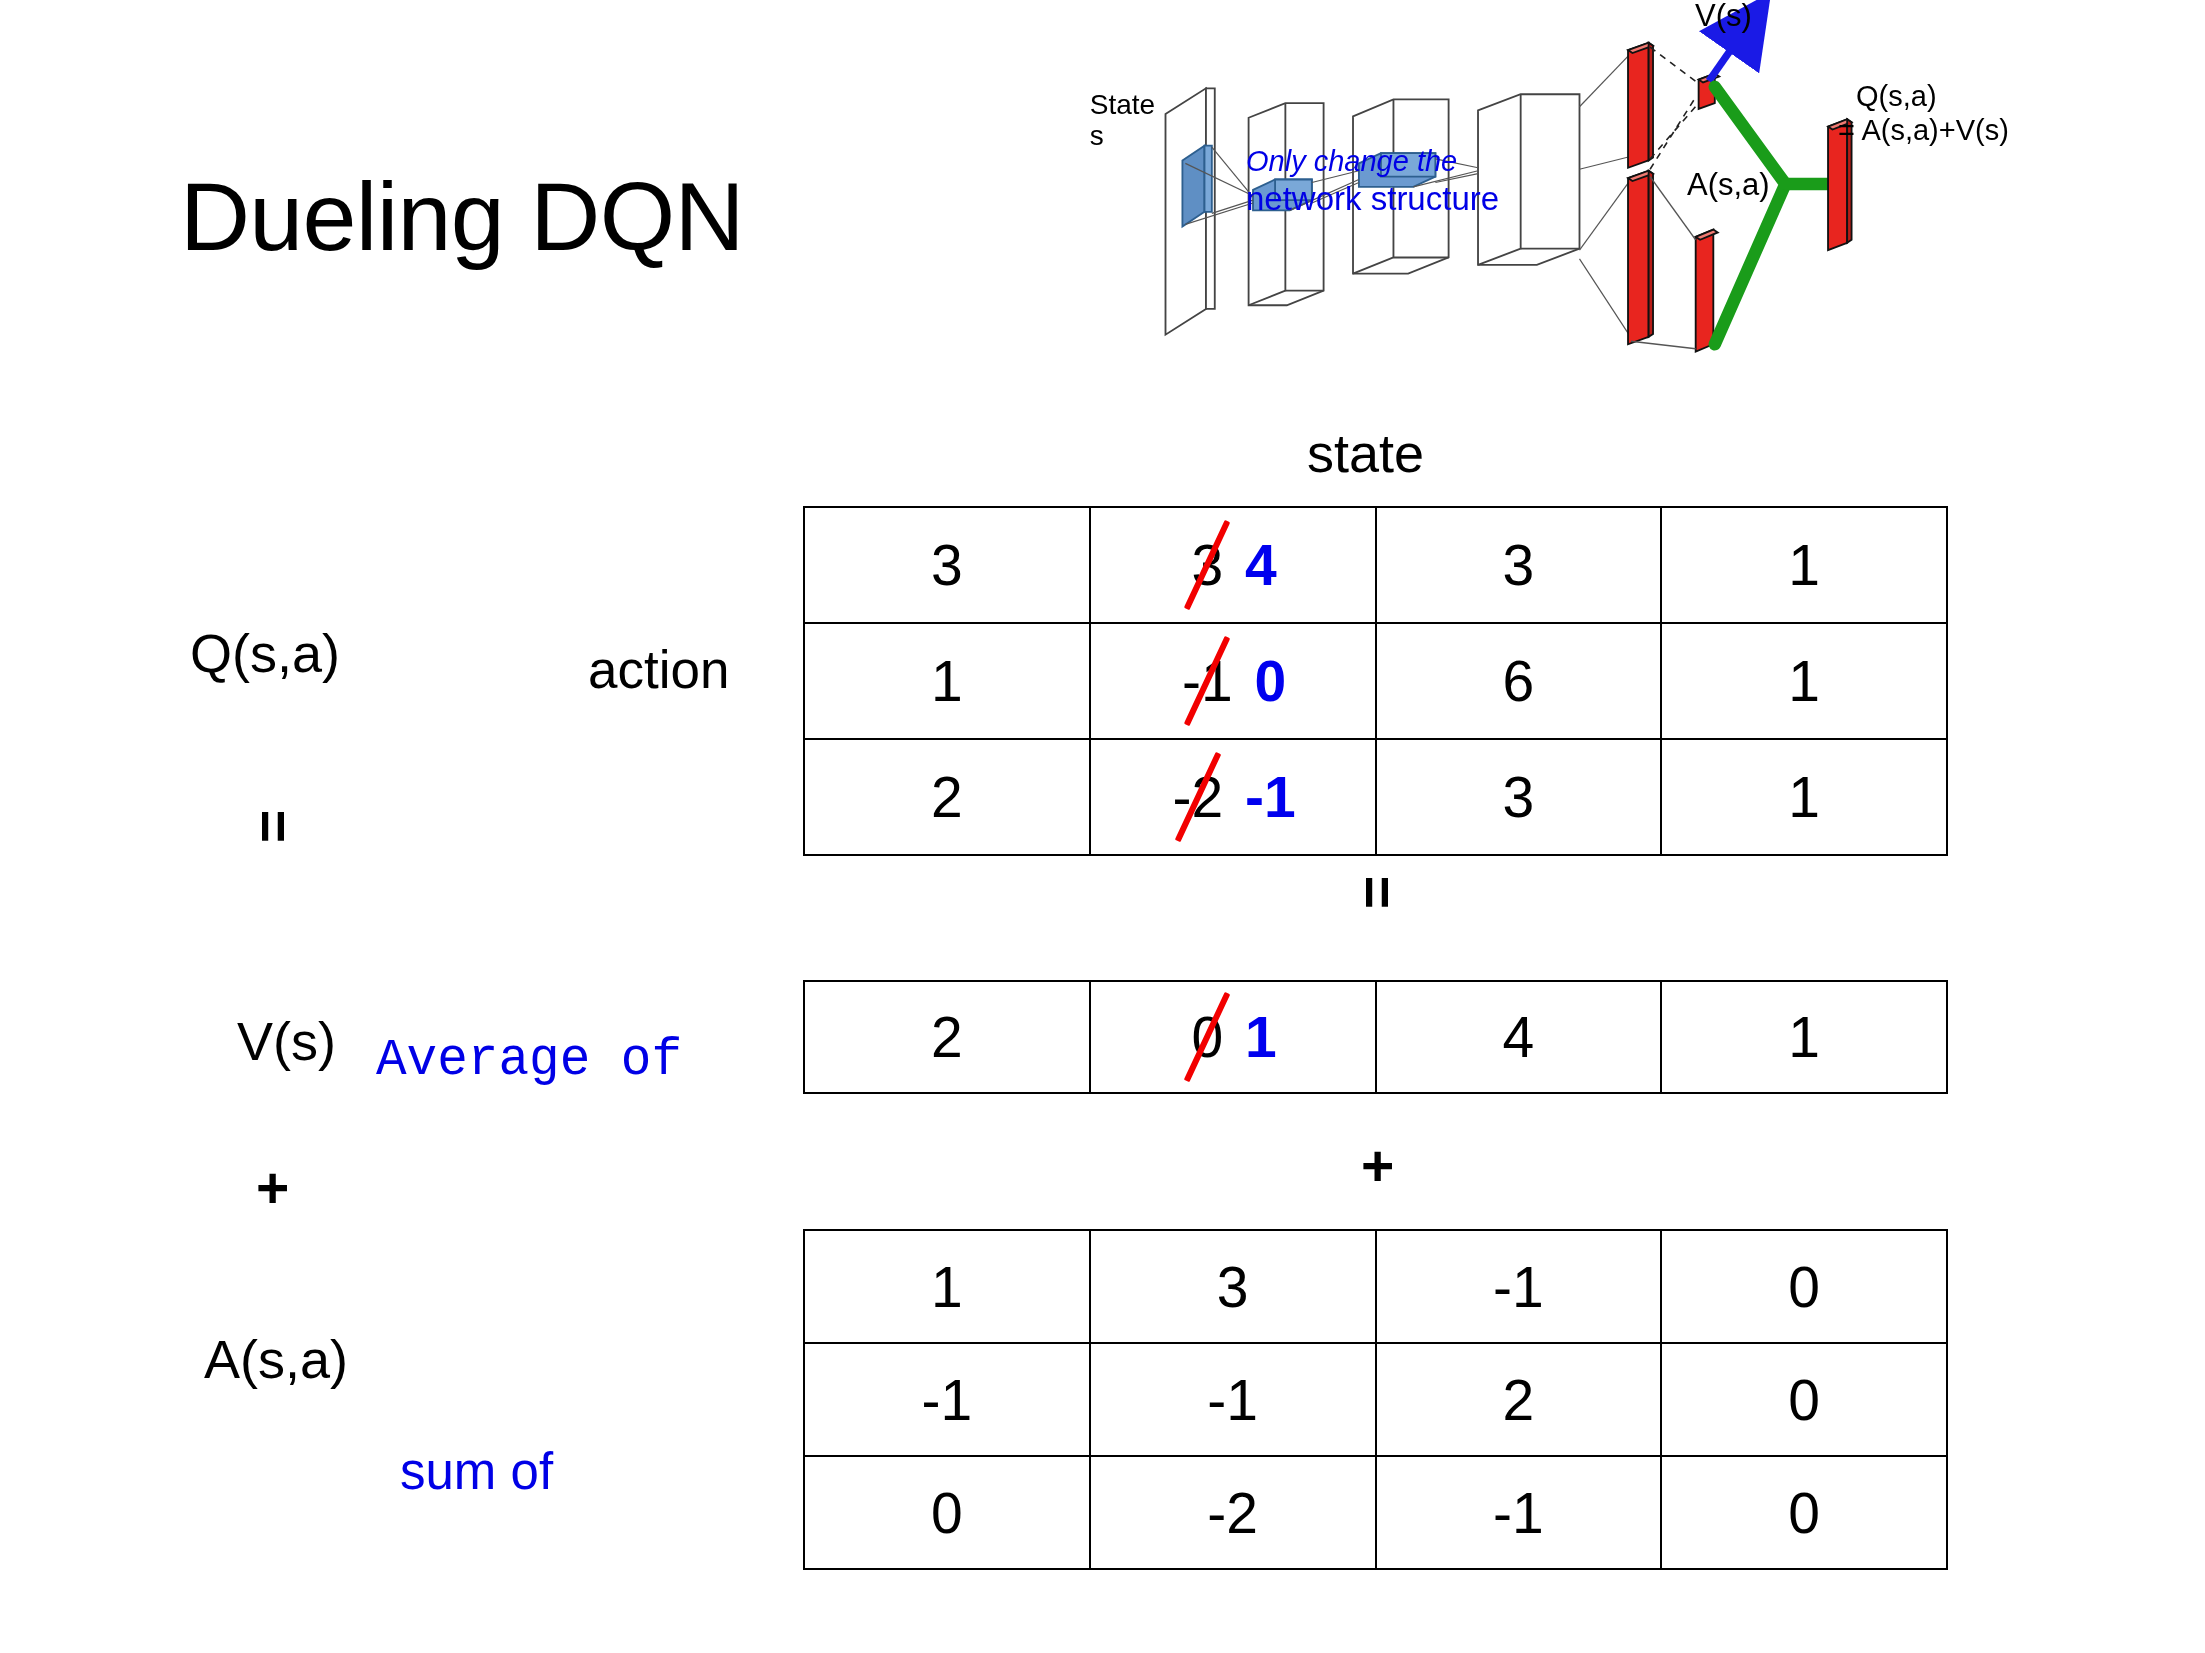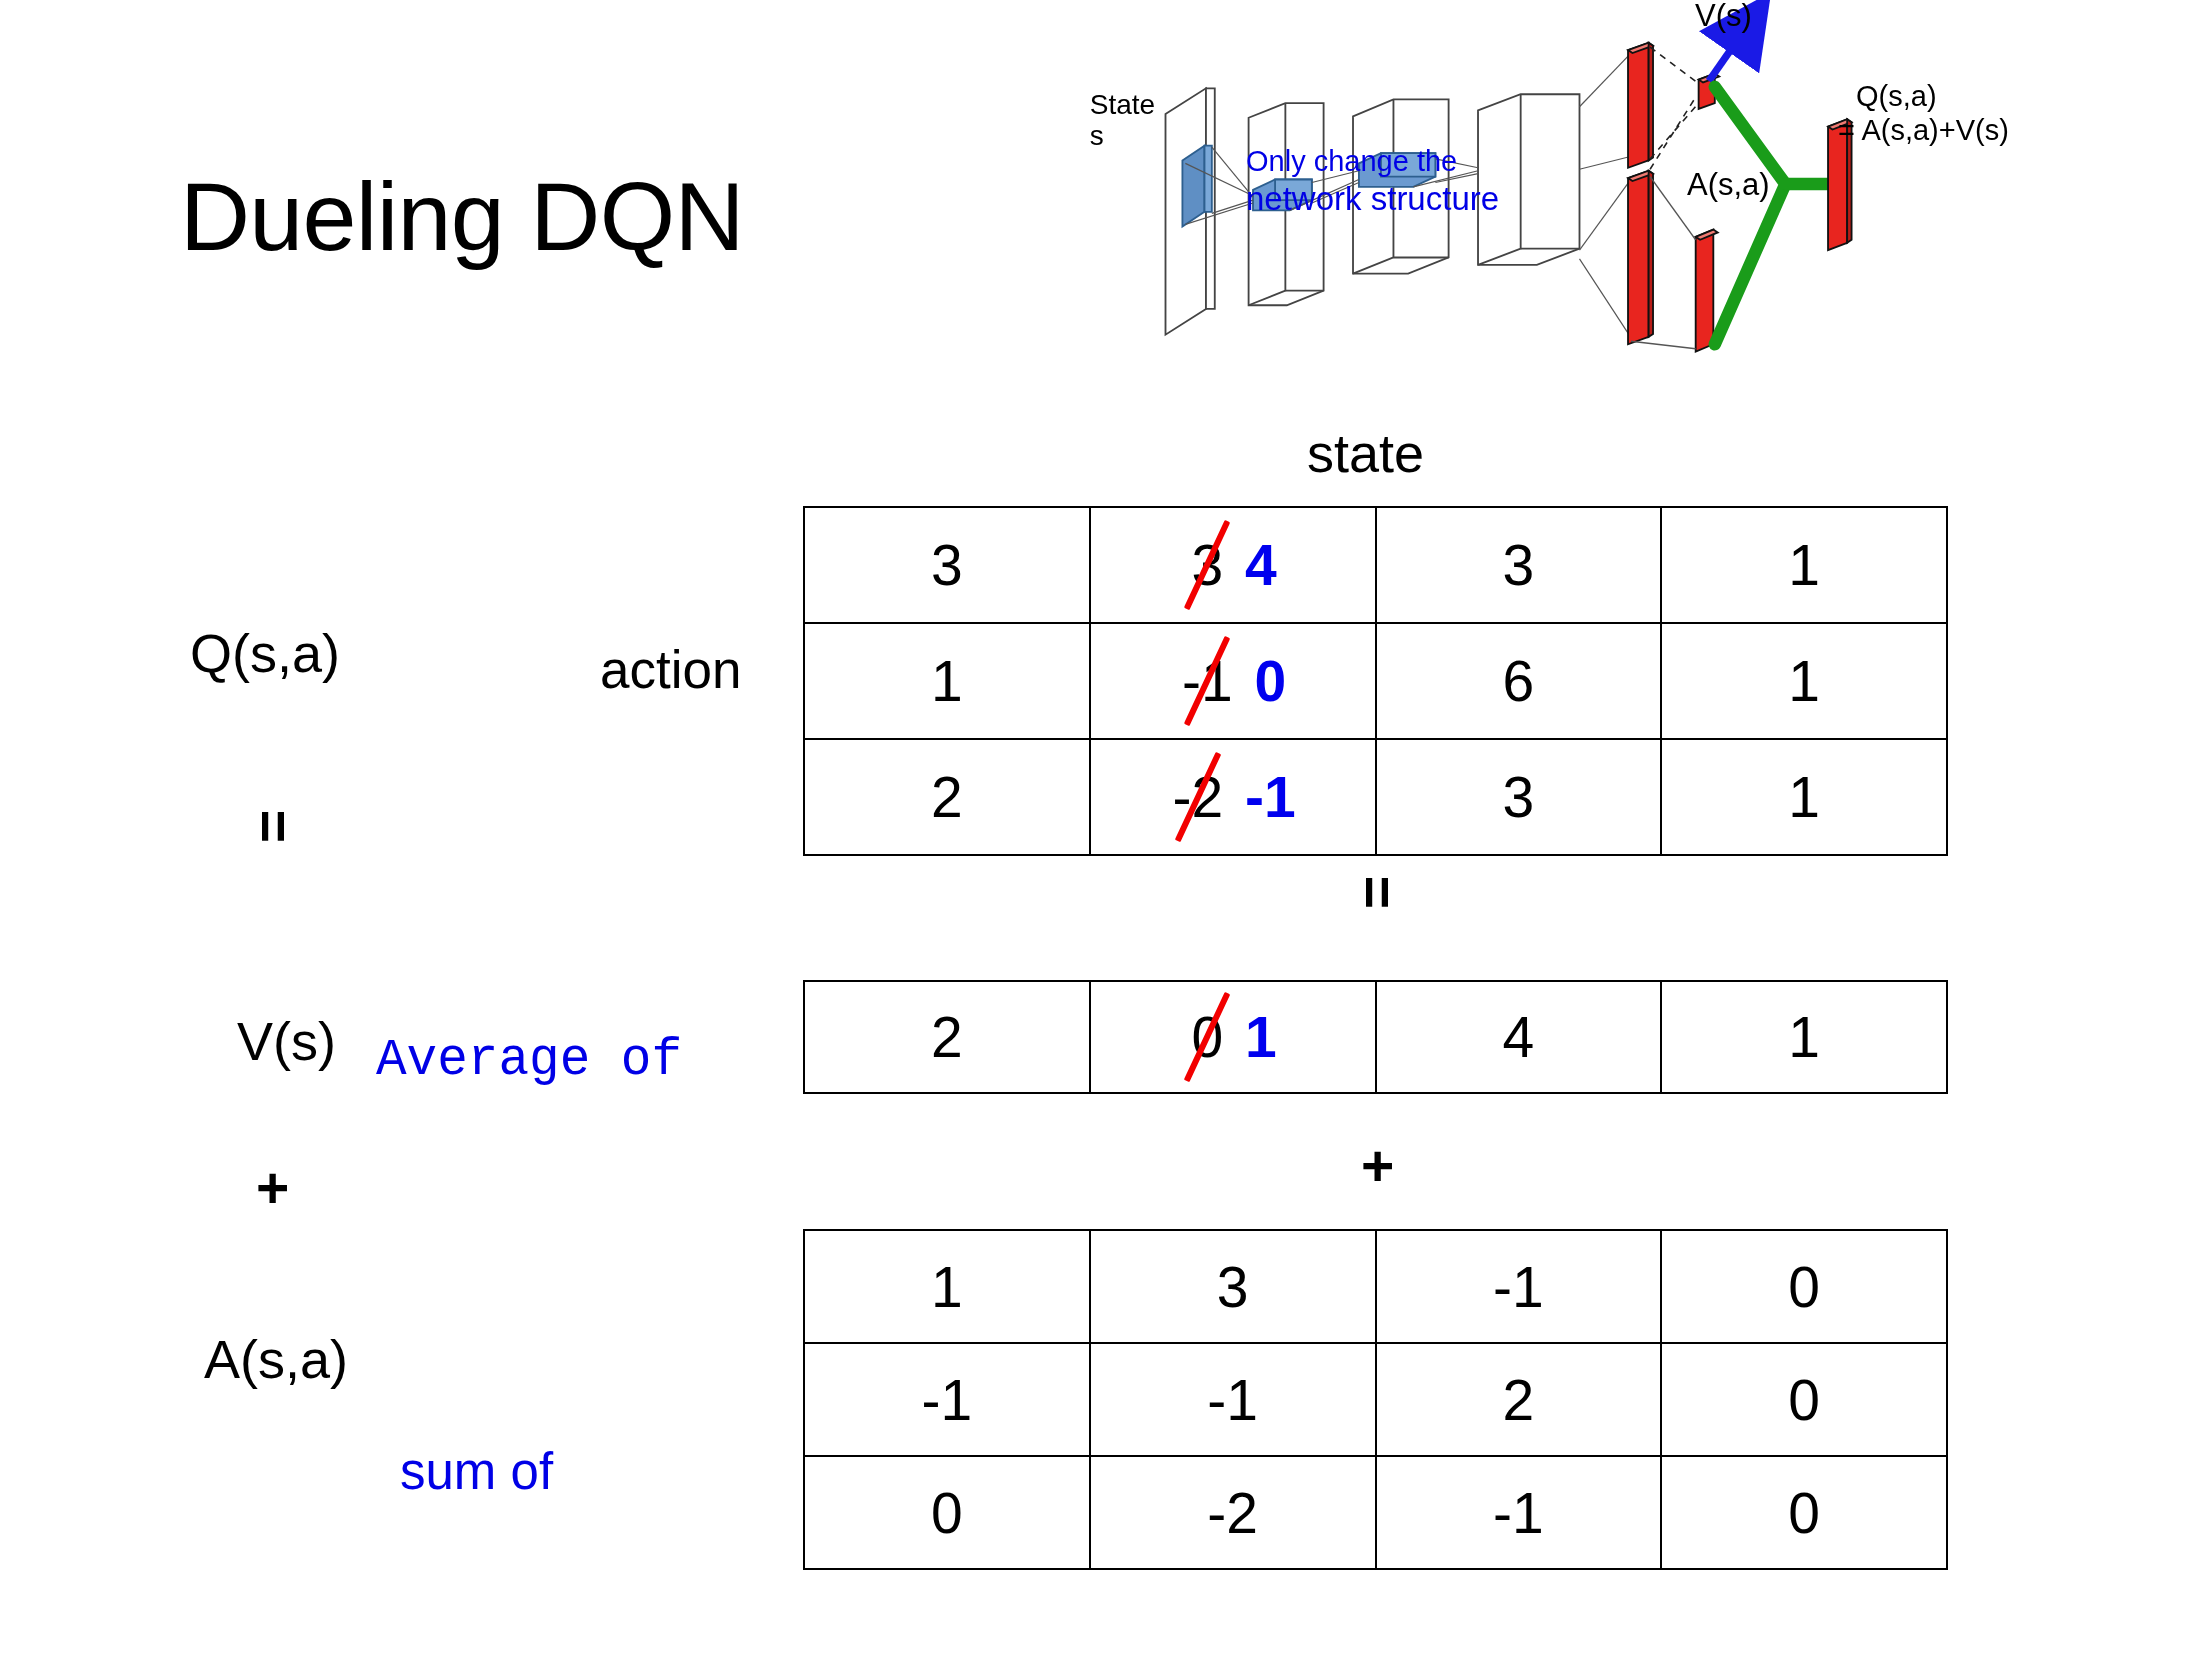--- a/index.html
+++ b/index.html
@@ -13,21 +13,21 @@
   
   #network-figure{position:absolute;left:1103px;top:0px;width:1103px;height:412px;}
   #network-figure svg{display:block;}
 
   
   .lbl{position:absolute;white-space:nowrap;line-height:1;}
   .blk{color:#000;}
   .blue{color:#0000e6;}
 
   #state-label{left:1307px;top:426px;font-size:54px;}
-  #action-label{left:600px;top:643px;font-size:53px;}
+  #action-label{left:588px;top:643px;font-size:53px;}
   #q-label{left:190px;top:626px;font-size:54px;}
   #v-label{left:237px;top:1014px;font-size:54px;}
   #a-label{left:204px;top:1332px;font-size:54px;}
 
   #avg-note{left:376px;top:1031px;font-size:51px;line-height:1.18;width:345px;font-family:Liberation Mono, monospace;}
   #sum-note{left:376px;top:1442px;font-size:51px;line-height:1.18;width:382px;margin-left:24px;}
 
   
   .eq-rot{position:absolute;font-size:57px;font-weight:700;
           transform:rotate(90deg);transform-origin:center center;line-height:1;}
@@ -177,21 +177,21 @@
       <polygon points="1012,162 1018,166 1018,326 1012,330" fill="#b81c17"></polygon>
     </g>
 
     <text x="320" y="25" font-family="Liberation Sans, sans-serif" font-size="38" fill="#000" id="svg-state-1"></text>
     <text x="1038" y="22" font-family="Liberation Sans, sans-serif" font-size="40" fill="#000" id="svg-vs"></text>
   </svg>
 
   <div class="lbl blk" style="position:absolute;left:-13.2px;top:91px;font-size:28px;">State</div>
   <div class="lbl blk" style="position:absolute;left:-13.2px;top:122px;font-size:28px;">s</div>
 
-  <div class="lbl blue" style="position:absolute;left:143px;top:147px;font-size:29px;">Only change the</div>
+  <div class="lbl blue" style="position:absolute;left:143px;top:147px;font-size:29px;font-style:italic;">Only change the</div>
   <div class="lbl blue" style="position:absolute;left:143px;top:182px;font-size:33px;">network structure</div>
 
   <div class="lbl blk" style="position:absolute;left:592px;top:0px;font-size:31px;">V(s)</div>
 
   <div class="lbl blk" style="position:absolute;left:584px;top:169px;font-size:31px;">A(s,a)</div>
 
   <div class="lbl blk" style="position:absolute;left:753px;top:82px;font-size:29px;">Q(s,a)</div>
   <div class="lbl blk" style="position:absolute;left:735px;top:116px;font-size:29px;">= A(s,a)+V(s)</div>
 </div>
 

